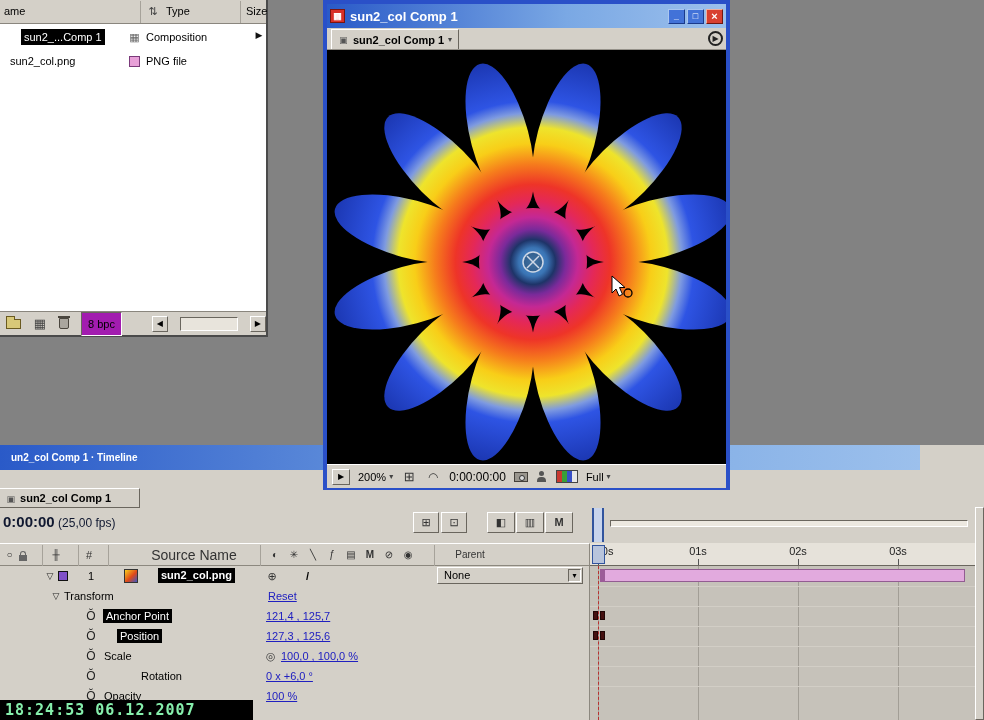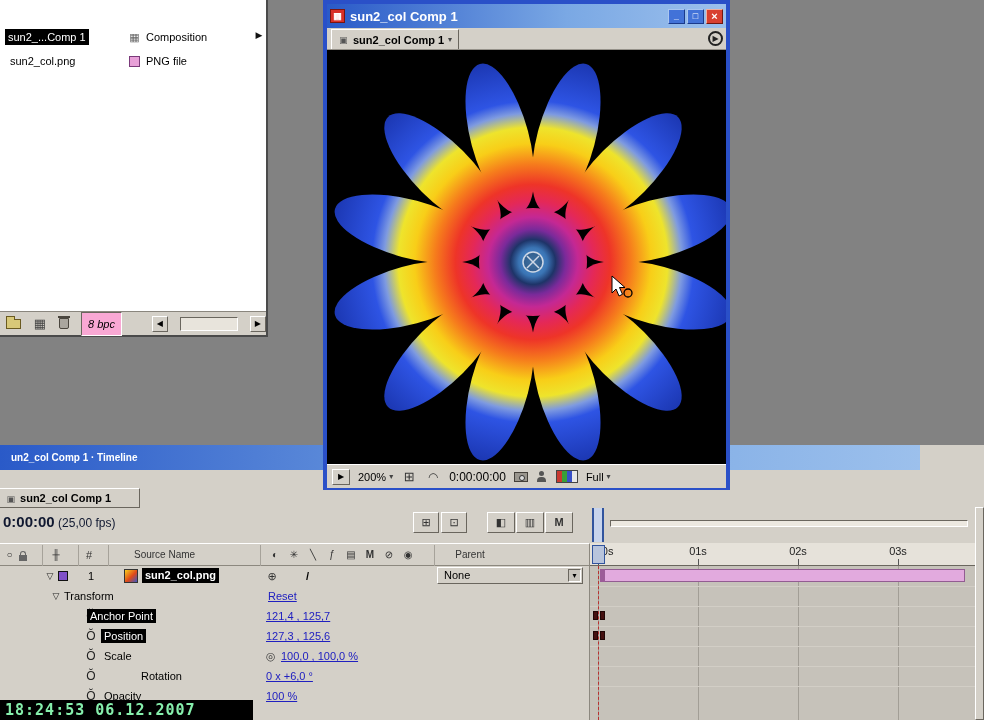--- a/index.html
+++ b/index.html
@@ -3,21 +3,21 @@
 <meta charset="utf-8">
 <style>
   *{margin:0;padding:0;box-sizing:border-box;font-family:"Liberation Sans",sans-serif;}
   html,body{width:984px;height:720px;overflow:hidden;background:#828282;}
   #screen{position:relative;width:984px;height:720px;background:#828282;font-size:11px;color:#000;overflow:hidden;}
   .abs{position:absolute;}
   .raised{background:#d4d0c8;border:1px solid;border-color:#ffffff #6a665e #6a665e #ffffff;}
   .sunken{border:1px solid;border-color:#6a665e #ffffff #ffffff #6a665e;}
   .titlebar{background:linear-gradient(90deg,#2a5ac8 0%,#7aa8e4 60%,#9cc0ec 100%);color:#fff;font-weight:bold;display:flex;align-items:center;}
   .bluelink{color:#2020c0;text-decoration:underline;}
-  .hl{background:#000;color:#fff;padding:0 3px;}
+  .hl{background:#000;color:#fff;padding:0 3px;margin-left:16px;}
   .glyph{display:inline-block;text-align:center;}
   .winbtn{width:17px;height:15px;margin-left:2px;background:#4272d8;border:1px solid;border-color:#aac6f0 #1a3a8c #1a3a8c #aac6f0;color:#fff;font-size:9px;font-weight:bold;text-align:center;line-height:12px;display:inline-block;}
   .winbtn.close{background:#d84030;border-color:#f0b0a0 #701810 #701810 #f0b0a0;font-size:11px;}
   .tlrow{position:absolute;left:0;width:590px;height:20px;line-height:20px;}
   .tlbtn{position:absolute;height:21px;text-align:center;line-height:19px;font-size:11px;color:#333;}
   .hdrglyph{position:absolute;top:0;height:23px;line-height:22px;font-size:10px;color:#333;text-align:center;}
   .rlab{position:absolute;top:2px;width:34px;font-size:11px;color:#222;text-align:center;}
   .gridline{position:absolute;top:0;width:1px;height:154px;background:#a29e96;}
   .rowsep{position:absolute;left:0;width:385px;height:1px;background:#d2cec6;}
   .keyf{position:absolute;width:5px;height:9px;background:#441010;border:1px solid #200606;}
@@ -62,21 +62,21 @@
     <div class="abs" style="left:590px;top:62px;width:385px;height:36px;">
       <div class="abs sunken" style="left:20px;top:13px;width:358px;height:7px;background:#ece8e0;"></div>
       <div class="abs" style="left:2px;top:1px;width:12px;height:34px;background:#c8d4ec;border-left:2px solid #31549e;border-right:2px solid #31549e;"></div>
     </div>
 
     <div class="abs" style="left:0;top:98px;width:590px;height:23px;background:#d4d0c8;border-top:1px solid #fff;border-bottom:1px solid #8c887f;border-right:1px solid #8c887f;">
       <span class="hdrglyph" style="left:3px;width:13px;">○</span>
       <span class="mini-lock" style="left:19px;top:11px;"></span>
       <span class="hdrglyph" style="left:48px;width:16px;">╫</span>
       <span class="hdrglyph" style="left:82px;width:14px;font-size:11px;">#</span>
-      <span class="hdrglyph" style="left:134px;width:100px;text-align:left;font-size:10px;">Source Name</span>
+      <span class="hdrglyph" style="left:144px;width:100px;text-align:center;font-size:14px;">Source Name</span>
       <span class="hdrglyph" style="left:268px;width:14px;">◐</span>
       <span class="hdrglyph" style="left:287px;width:14px;">✳</span>
       <span class="hdrglyph" style="left:306px;width:14px;">╲</span>
       <span class="hdrglyph" style="left:325px;width:14px;">ƒ</span>
       <span class="hdrglyph" style="left:344px;width:14px;">▤</span>
       <span class="hdrglyph" style="left:363px;width:14px;font-weight:bold;">M</span>
       <span class="hdrglyph" style="left:382px;width:14px;">⊘</span>
       <span class="hdrglyph" style="left:401px;width:14px;">◉</span>
       <span class="hdrglyph" style="left:440px;width:60px;text-align:center;font-size:10px;">Parent</span>
       <span class="hdiv" style="left:42px;"></span>
@@ -169,39 +169,47 @@
       <span class="keyf" style="left:10px;top:45px;"></span>
       <span class="keyf" style="left:3px;top:65px;"></span>
       <span class="keyf" style="left:10px;top:65px;"></span>
       <div class="abs" style="left:8px;top:0;width:0;height:154px;border-left:1px dashed #b83030;"></div>
     </div>
 
     <div class="abs raised" style="left:975px;top:62px;width:9px;height:213px;"></div>
   </div>
 
   <div class="abs" style="left:0;top:0;width:268px;height:337px;background:#fff;border-right:2px solid #4a4a4a;border-bottom:2px solid #4a4a4a;z-index:2;">
+    <div class="abs" style="left:0;top:0;width:266px;height:24px;background:#d4d0c8;border-bottom:1px solid #8a867e;line-height:23px;">
+      <span class="abs" style="left:4px;">ame</span>
+      <span class="abs glyph" style="left:146px;width:14px;color:#444;">⇅</span>
+      <span class="abs" style="left:166px;">Type</span>
+      <span class="abs" style="left:246px;">Size</span>
+      <span class="hdiv" style="left:140px;height:22px;"></span>
+      <span class="hdiv" style="left:240px;height:22px;"></span>
+    </div>
 
     <div class="abs" style="left:0;top:28px;width:250px;height:19px;line-height:19px;">
       <span class="abs hl" style="left:5px;top:1px;line-height:16px;">sun2_...Comp 1</span>
       <span class="abs glyph" style="left:128px;width:13px;color:#666;font-size:11px;">▦</span>
       <span class="abs" style="left:146px;">Composition</span>
     </div>
     <div class="abs" style="left:0;top:52px;width:250px;height:19px;line-height:19px;">
       <span class="abs" style="left:10px;">sun2_col.png</span>
       <span class="abs" style="left:129px;top:4px;width:11px;height:11px;background:#e8a0d8;border:1px solid #7a3a7a;"></span>
       <span class="abs" style="left:146px;">PNG file</span>
     </div>
 
     <span class="abs glyph" style="left:253px;top:30px;width:12px;color:#111;font-size:9px;">▶</span>
 
     <div class="abs" style="left:0;top:311px;width:266px;height:24px;background:#d4d0c8;border-top:1px solid #8a867e;display:flex;align-items:center;gap:12px;padding-left:6px;">
       <span class="icon-folder"></span>
       <span class="glyph" style="width:14px;color:#444;font-size:13px;">▦</span>
       <span class="icon-trash"></span>
-      <span class="sunken" style="padding:5px 6px;background:#f9a8d4;font-style:italic;">8 bpc</span>
+      <span class="sunken" style="padding:5px 6px;background:#a21caf;">8 bpc</span>
       <span class="raised glyph" style="width:16px;height:16px;line-height:14px;font-size:8px;margin-left:18px;">◀</span>
       <span class="sunken" style="width:58px;height:14px;background:#e8e4dc;"></span>
       <span class="raised glyph" style="width:16px;height:16px;line-height:14px;font-size:8px;">▶</span>
     </div>
   </div>
 
   <div class="abs" style="left:323px;top:0;width:407px;height:490px;background:#d4d0c8;border:4px solid #2a50c8;z-index:3;">
     <div class="titlebar" style="height:24px;padding:0 3px;font-size:13px;">
       <span class="glyph" style="width:15px;height:14px;background:#d83028;border:1px solid #7a1410;color:#fff;font-size:9px;line-height:12px;">▦</span>
       <span style="flex:1;margin-left:5px;">sun2_col Comp 1</span>

